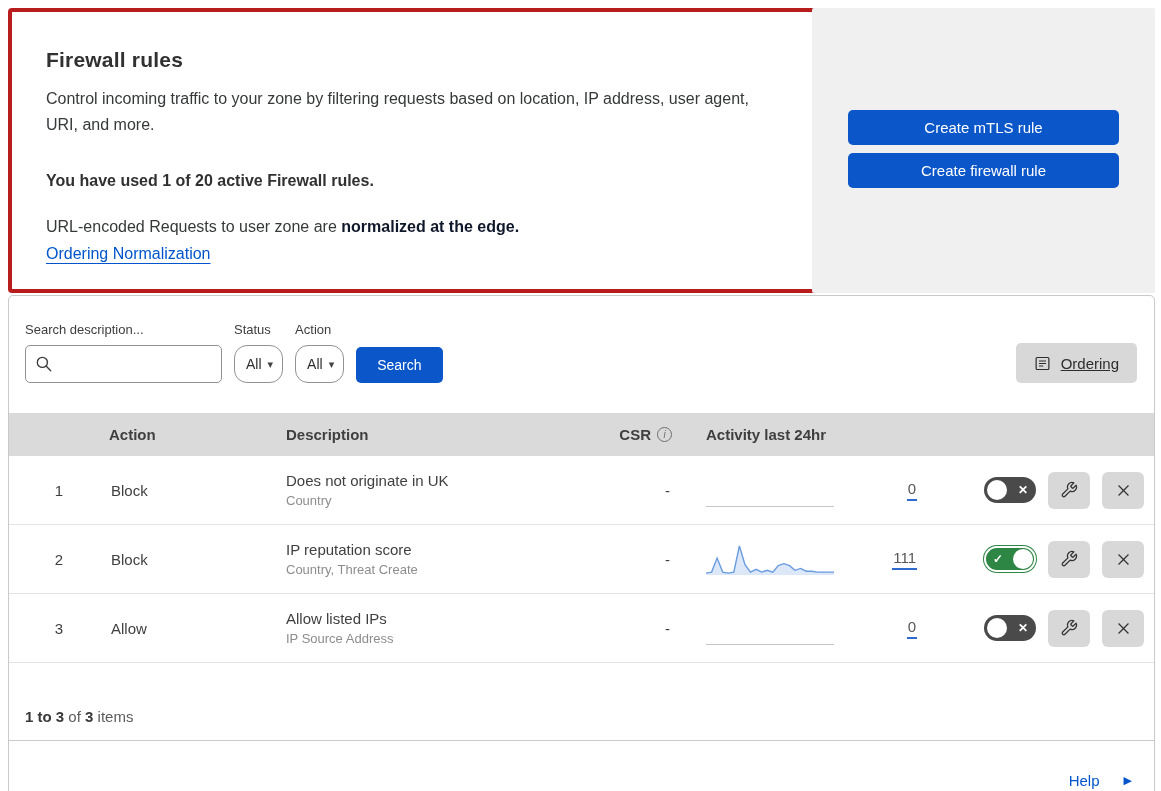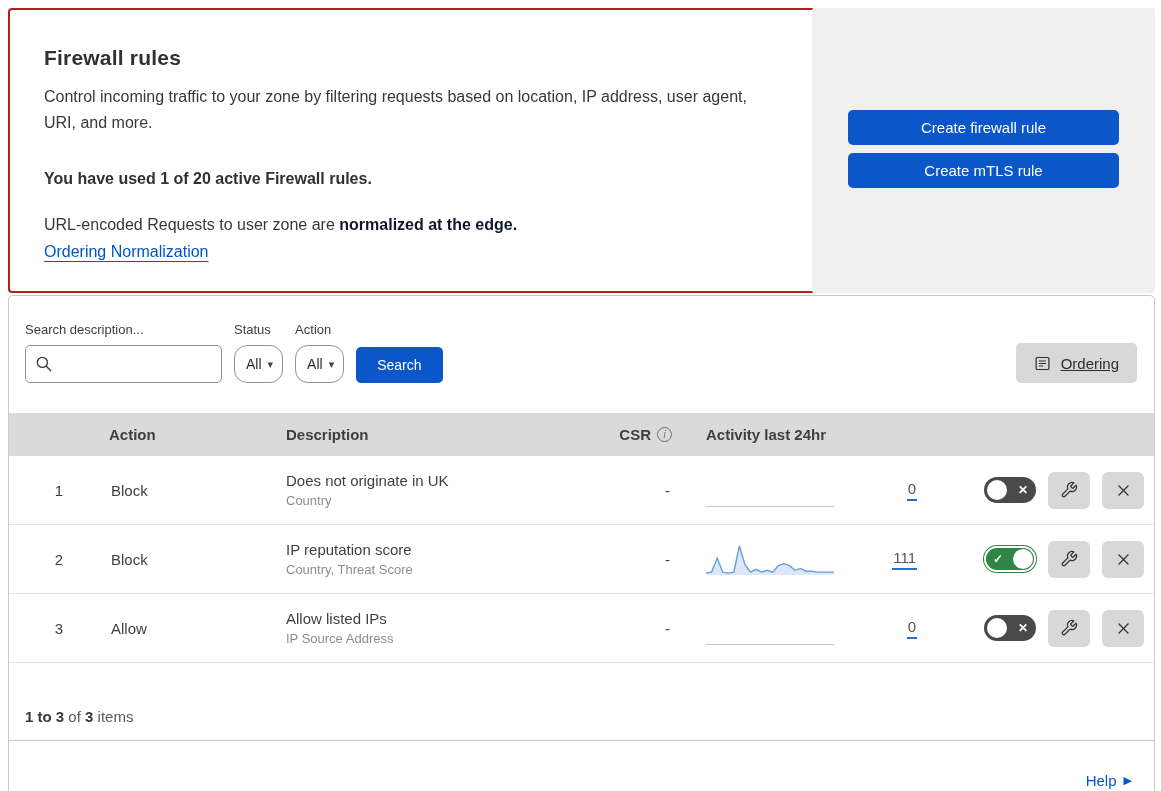--- a/index.html
+++ b/index.html
@@ -2,21 +2,21 @@
 <html><head>
 <meta charset="utf-8">
 <style>
   * { box-sizing: border-box; margin: 0; padding: 0; }
   html,body { background:#fff; }
   body { font-family:"Liberation Sans", sans-serif; color:#36393a; }
   .page { position:relative; width:1161px; height:791px; background:#fff; }
 
   
   .intro-panel { position:absolute; left:8px; top:8px; width:944px; height:285px;
-    background:#fff; border:2px solid #b91c1c; border-radius:4px; padding:36px 50px 0 34px; }
+    background:#fff; border:4px solid #b91c1c; border-radius:4px; padding:36px 50px 0 34px; }
   .intro-title { font-size:21px; font-weight:600; color:#313131; letter-spacing:.2px; }
   .intro-desc { margin-top:14px; font-size:16px; line-height:1.65; color:#36393a; max-width:720px; }
   .intro-usage { margin-top:33px; font-size:16px; font-weight:700; color:#313131; }
   .intro-norm { margin-top:28px; font-size:16px; color:#36393a; }
   .intro-norm b { font-weight:700; color:#0f172a; }
   .intro-link { display:inline-block; margin-top:9px; font-size:16px; color:#0055cc;
     text-decoration:underline; text-underline-offset:4px; cursor:pointer; }
 
   .actions-panel { position:absolute; left:812px; top:8px; width:343px; height:285px;
     background:#f0f0f1; border-radius:2px; padding-top:102px; }
@@ -79,40 +79,40 @@
   .toggle.off .glyph { right:8px; }
   .toggle.on .glyph { left:9px; }
   .icon-btn { width:42px; height:37px; background:#d8d8d8; border:none; border-radius:6px;
     display:flex; align-items:center; justify-content:center; cursor:pointer; flex:none; }
 
   
   .items-row { height:77px; display:flex; align-items:center; padding:30px 16px 0; font-size:15px; color:#5b5b5b; }
   .items-row b { color:#383838; font-weight:700; }
   .help-row { height:43px; border-top:1px solid #c9c9c9; display:flex; align-items:center;
     justify-content:flex-end; padding-right:22px; }
-  .help-link { display:flex; align-items:center; gap:7px; font-size:15px; color:#0055cc;
+  .help-link { display:flex; align-items:center; gap:24px; font-size:15px; color:#0055cc;
     text-decoration:none; cursor:pointer;margin-top:36px; }
   .help-arrow { font-size:11px; line-height:1; }
 </style>
 </head>
 <body>
 
 <div class="page">
 
   <section class="intro-panel">
     <h1 class="intro-title">Firewall rules</h1>
     <p class="intro-desc">Control incoming traffic to your zone by filtering requests based on location, IP address, user agent, URI, and more.</p>
     <p class="intro-usage">You have used 1 of 20 active Firewall rules.</p>
     <p class="intro-norm"><span>URL-encoded Requests to user zone are </span><b>normalized at the edge.</b></p>
     <a class="intro-link">Ordering Normalization</a>
   </section>
 
   <aside class="actions-panel">
+    <button class="btn-primary">Create mTLS rule</button>
     <button class="btn-primary">Create firewall rule</button>
-    <button class="btn-primary">Create mTLS rule</button>
   </aside>
 
   <section class="main-card">
 
     <div class="filter-bar">
       <div class="filter-group">
         <span class="filter-label">Search description...</span>
         <div class="search-box">
           <svg class="search-glass" viewBox="0 0 20 20">
             <circle cx="8.2" cy="8.2" r="5.6" fill="none" stroke="#3a3a3a" stroke-width="1.5"></circle>
@@ -188,21 +188,21 @@
             </svg>
         </button>
       </div>
     </div>
 
     <div class="grid trow">
       <div class="c-num">2</div>
       <div class="c-action">Block</div>
       <div class="c-desc">
         <div class="desc-title">IP reputation score</div>
-        <div class="desc-sub">Country, Threat Score</div>
+        <div class="desc-sub">Country, Threat Create</div>
       </div>
       <div class="c-csr">-</div>
       <div class="c-activity">
         <div class="spark"><svg width="128" height="34" viewBox="0 0 128 34">
               <polygon points="0,33 0.0,31.1 5.6,30.1 11.1,16.1 16.7,30.1 22.3,31.1 27.8,30.1 33.4,4.0 39.0,22.7 44.5,30.1 50.1,27.3 55.7,30.1 61.2,28.3 66.8,30.1 72.3,23.6 77.9,21.7 83.5,23.6 89.0,28.3 94.6,26.4 100.2,29.2 105.7,29.2 111.3,30.1 116.9,30.1 122.4,30.1 128.0,30.1 128,33" fill="#dce8f8"></polygon>
               <polyline points="0.0,31.1 5.6,30.1 11.1,16.1 16.7,30.1 22.3,31.1 27.8,30.1 33.4,4.0 39.0,22.7 44.5,30.1 50.1,27.3 55.7,30.1 61.2,28.3 66.8,30.1 72.3,23.6 77.9,21.7 83.5,23.6 89.0,28.3 94.6,26.4 100.2,29.2 105.7,29.2 111.3,30.1 116.9,30.1 122.4,30.1 128.0,30.1" fill="none" stroke="#699be0" stroke-width="1.4"></polyline>
             </svg></div>
         <a class="count-link">111</a>
       </div>
       <div class="c-controls">

